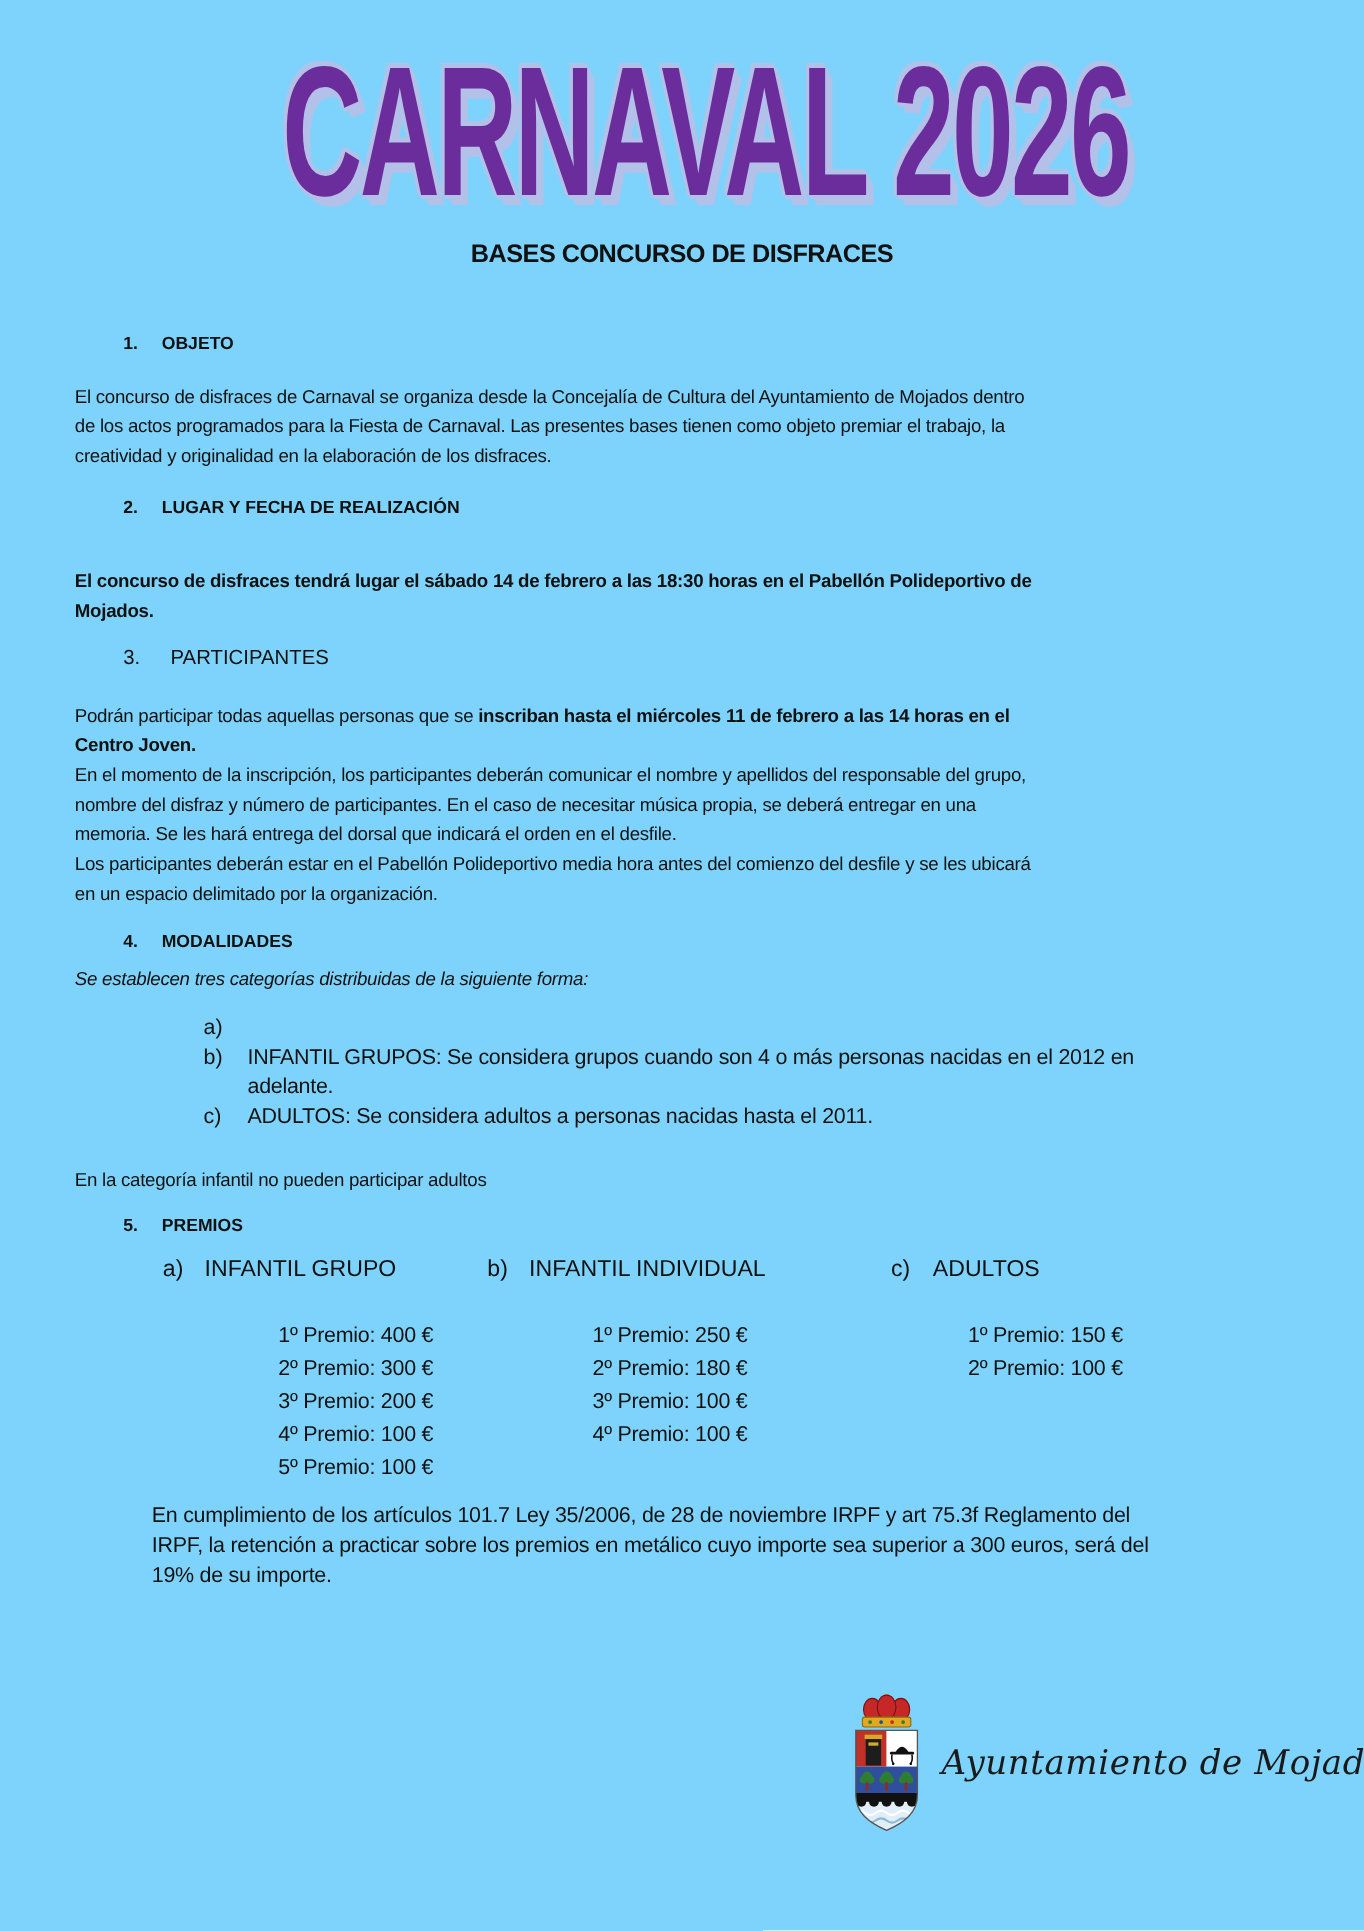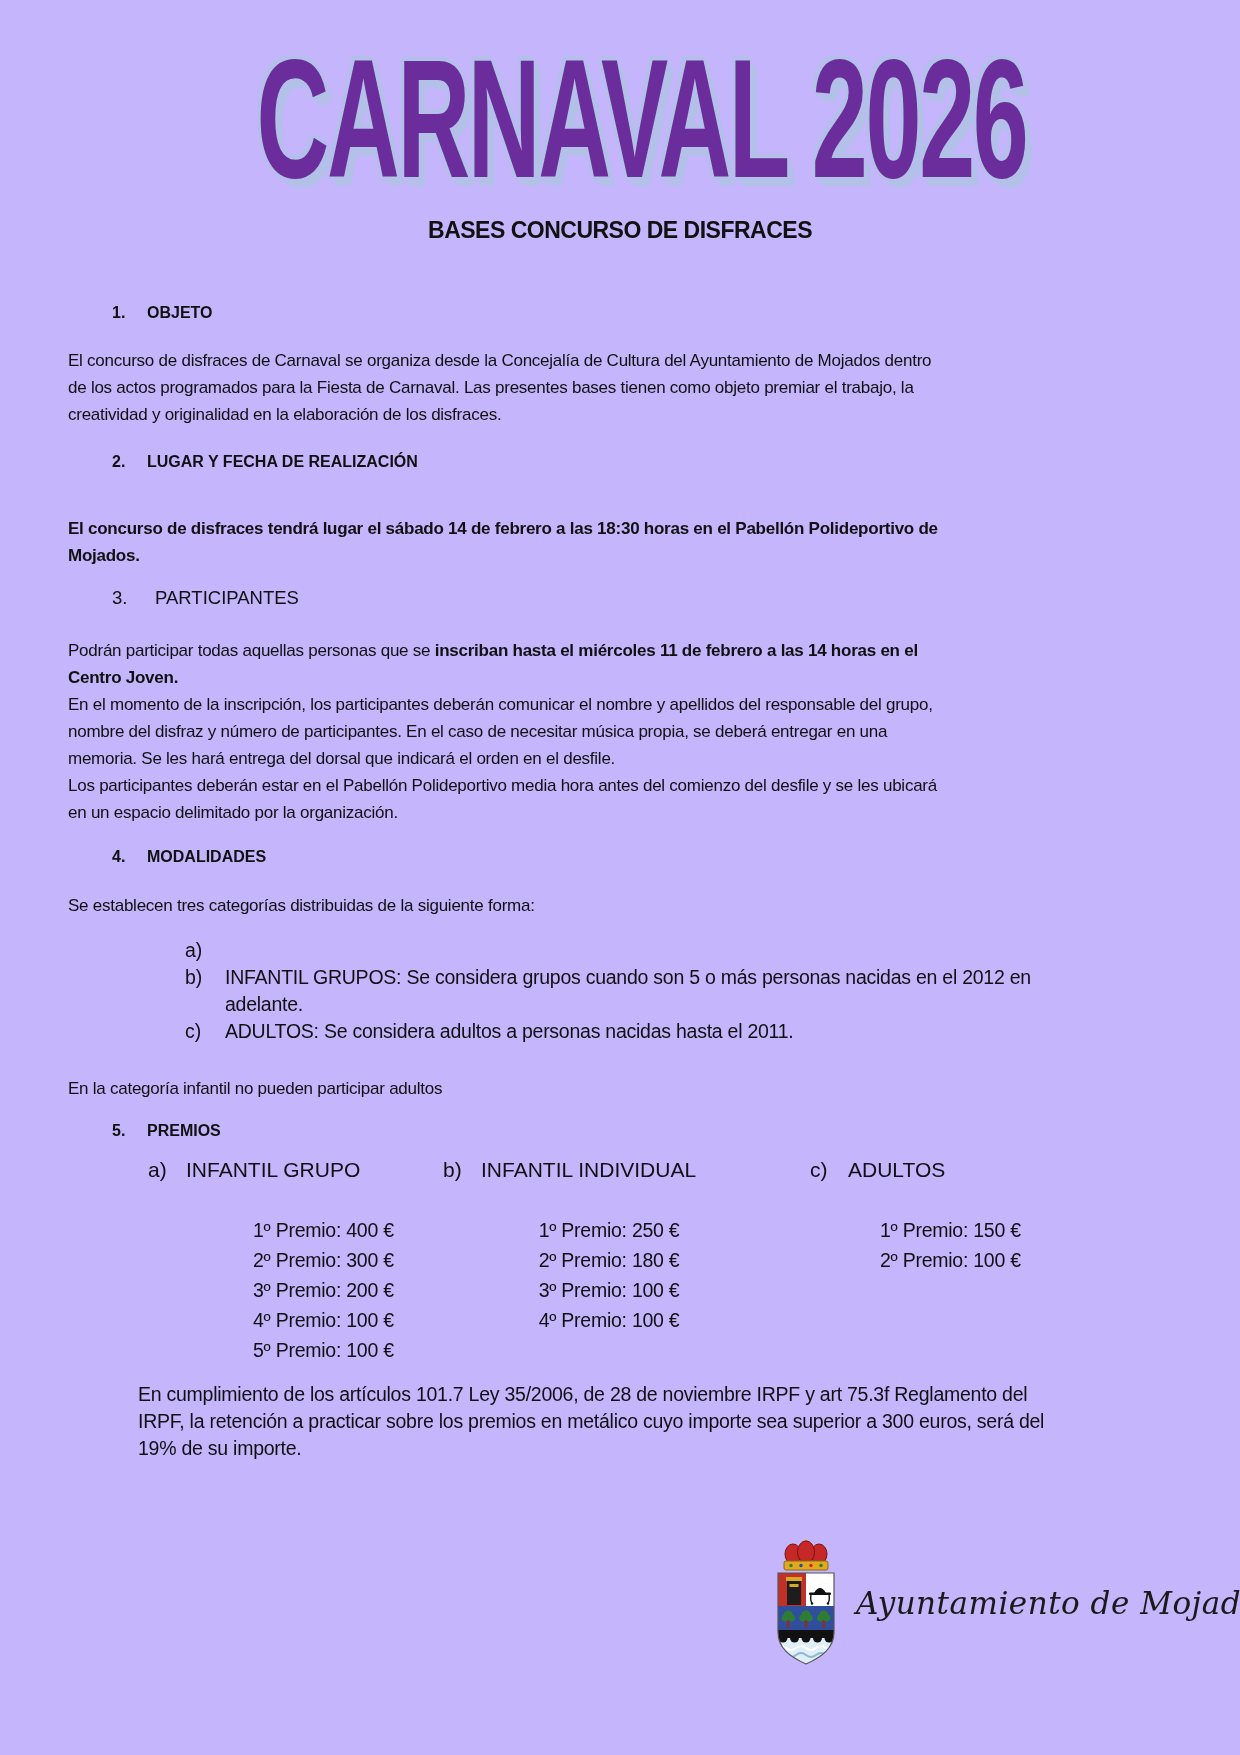--- a/index.html
+++ b/index.html
@@ -1,17 +1,17 @@
 <!DOCTYPE html>
 <html><head>
 <meta charset="utf-8">
 <style>
   html,body{margin:0;padding:0;background:#fff;}
   .page{
-    position:relative;width:1240px;height:1755px;background:#c4b5fd;
+    position:relative;width:1240px;height:1755px;background:#7dd3fc;
     font-family:"Liberation Sans",sans-serif;color:#111;
     padding:52px 40px 0 68px;box-sizing:border-box;overflow:hidden;
   }
   
   .title{height:135px;line-height:135px;text-align:center;margin:0 -40px 0 -68px;}
   .title-inner{
     display:inline-block;font-size:168px;font-weight:bold;letter-spacing:-4px;
     transform:scaleX(0.60);transform-origin:center;color:#6c2d9c;white-space:nowrap;
     text-shadow:5px 0 0 #b3c1e9,-5px 0 0 #b3c1e9,0 4px 0 #b3c1e9,0 -4px 0 #b3c1e9,
                 5px 4px 0 #b3c1e9,-5px -4px 0 #b3c1e9,9px 7px 0 #b3c1e9,11px 9px 0 #b3c1e9;
@@ -78,29 +78,29 @@
 Centro Joven.</b><span>
 En el momento de la inscripción, los participantes deberán comunicar el nombre y apellidos del responsable del grupo,
 nombre del disfraz y número de participantes. En el caso de necesitar música propia, se deberá entregar en una
 memoria. Se les hará entrega del dorsal que indicará el orden en el desfile.
 Los participantes deberán estar en el Pabellón Polideportivo media hora antes del comienzo del desfile y se les ubicará
 en un espacio delimitado por la organización.</span></p>
 
   <div class="h-big hm" style="margin-top:22px;">
     <span class="num">4.</span><span>MODALIDADES</span>
   </div>
-  <p class="body" style="margin-top:26px;">Se establecen tres categorías distribuidas de la siguiente forma:</p>
+  <p class="body" style="margin-top:10px;font-style:italic;">Se establecen tres categorías distribuidas de la siguiente forma:</p>
 
   <div class="list">
     <div class="li">
       <span class="mark">a)</span>
     </div>
     <div class="li">
       <span class="mark">b)</span>
-      <span class="litext">INFANTIL GRUPOS: Se considera grupos cuando son 5 o más personas nacidas en el 2012 en
+      <span class="litext">INFANTIL GRUPOS: Se considera grupos cuando son 4 o más personas nacidas en el 2012 en
 adelante.</span>
     </div>
     <div class="li">
       <span class="mark">c)</span>
       <span class="litext">ADULTOS: Se considera adultos a personas nacidas hasta el 2011.</span>
     </div>
   </div>
 
   <p class="body" style="margin-top:30px;">En la categoría infantil no pueden participar adultos</p>
 

